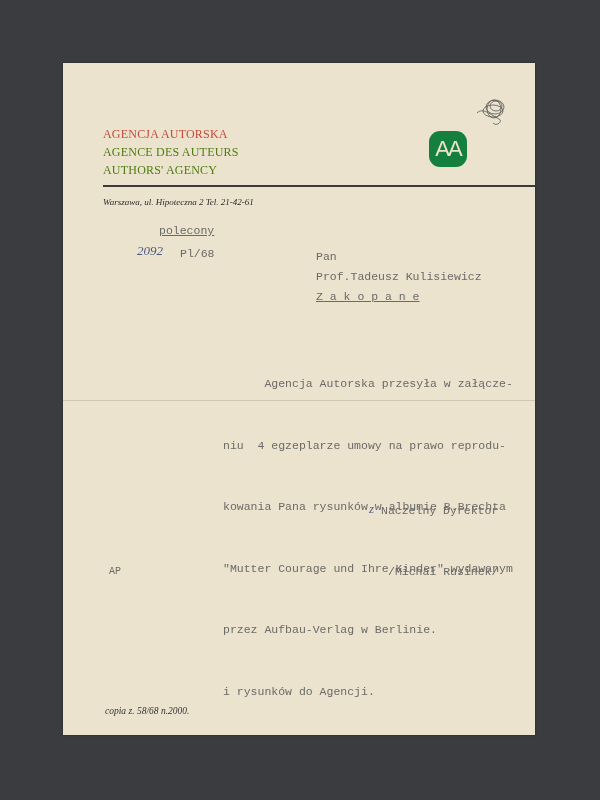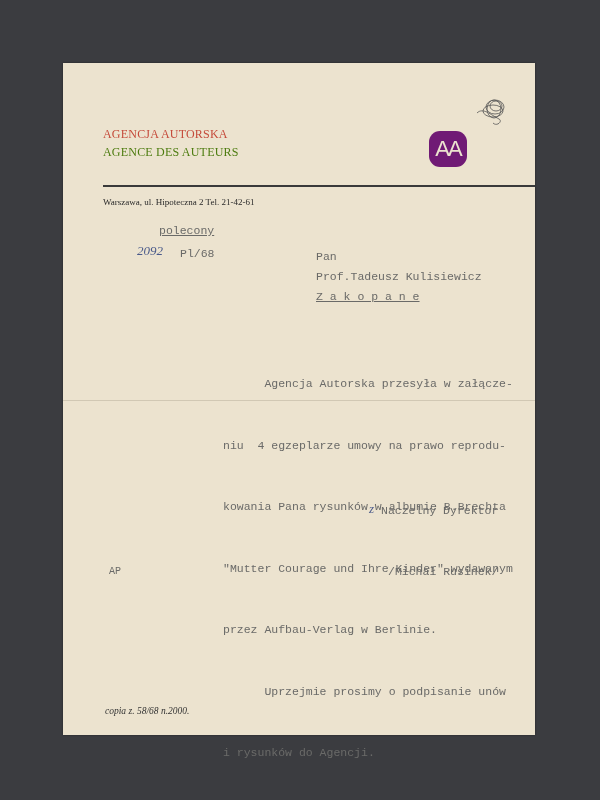--- a/index.html
+++ b/index.html
@@ -19,41 +19,42 @@
     position: absolute; left: 0; right: 0; top: 337px; height: 1px;
     background: rgba(160,150,130,0.35);
   }
   .abs { position: absolute; white-space: nowrap; }
   .hdr { font-family: "Liberation Serif", serif; font-size: 12px; letter-spacing: 0.2px; }
   .hdr.red { color: #c54a3a; }
   .hdr.dark { color: #4d7c0f; }
   .rule {
     position: absolute; left: 40px; right: 0; top: 122px; height: 2px; background: #3a3a3a;
   }
-  .addr { font-family: "Liberation Serif", serif; font-size: 9px; color: #2a2a2a; }
+  .addr { font-family: "Liberation Serif", serif; font-style: italic; font-size: 9px; color: #2a2a2a; }
   .type { font-family: "Liberation Mono", monospace; font-size: 11.5px; color: #6a6a68; }
   .logo {
     position: absolute; left: 366px; top: 68px; width: 38px; height: 36px;
-    background: #701a75; border-radius: 11px;
+    background: #15803d; border-radius: 11px;
     color: #ece3cf; font-family: "Liberation Sans", sans-serif; font-size: 22px;
     display: flex; align-items: center; justify-content: center; letter-spacing: -2px;
   }
   .hand { font-family: "Liberation Serif", serif; font-style: italic; color: #4a5a8a; }
   .u { text-decoration: underline; }
   .scribble { position: absolute; left: 410px; top: 30px; }
   .footer { font-family: "Liberation Serif", serif; font-style: italic; font-size: 9.5px; color: #333; }
 </style>
 </head>
 <body>
 
 <div class="paper">
   <div class="fold"></div>
 
   <div class="abs hdr red" style="left:40px; top:64px;">AGENCJA AUTORSKA</div>
   <div class="abs hdr dark" style="left:40px; top:82px;">AGENCE DES AUTEURS</div>
+  <div class="abs hdr dark" style="left:40px; top:100px;">AUTHORS' AGENCY</div>
 
   <div class="logo">AA</div>
 
   <svg class="scribble" width="40" height="40" viewBox="0 0 40 40">
     <g fill="none" stroke="#555" stroke-width="0.8">
       <ellipse cx="22" cy="14" rx="9" ry="7"></ellipse>
       <ellipse cx="21" cy="16" rx="7" ry="9"></ellipse>
       <ellipse cx="23" cy="13" rx="6" ry="5"></ellipse>
       <path d="M4 20 C10 14, 18 22, 26 26 C30 28, 24 34, 20 30"></path>
       <ellipse cx="20" cy="18" rx="10" ry="6"></ellipse>
@@ -72,21 +73,20 @@
   <div class="abs type" style="left:253px; top:187px;">Pan</div>
   <div class="abs type" style="left:253px; top:207px;">Prof.Tadeusz Kulisiewicz</div>
   <div class="abs type u" style="left:253px; top:227px;">Z a k o p a n e</div>
 
   <div class="abs type" style="left:160px; top:270px; white-space:pre; line-height:20.5px;">
     <div>      Agencja Autorska przesyła w załącze-</div>
     <div>niu  4 egzeplarze umowy na prawo reprodu-</div>
     <div>kowania Pana rysunków w albumie B.Brechta</div>
     <div>"Mutter Courage und Ihre Kinder" wydawanym</div>
     <div>przez Aufbau-Verlag w Berlinie.</div>
-    <div>      Uprzejmie prosimy o podpisanie unów</div>
     <div>i rysunków do Agencji.</div>
   </div>
 
   <div class="abs hand" style="left:306px; top:438px; font-size:13px;">z</div>
   <div class="abs type" style="left:318px; top:441px;">Naczelny Dyrektor</div>
   <div class="abs type" style="left:325px; top:502px;">/Michał Rusinek/</div>
 
   <div class="abs type" style="left:46px; top:503px; font-size:10px;">AP</div>
 
   <div class="abs footer" style="left:42px; top:643px;">copia  z. 58/68  n.2000.</div>

